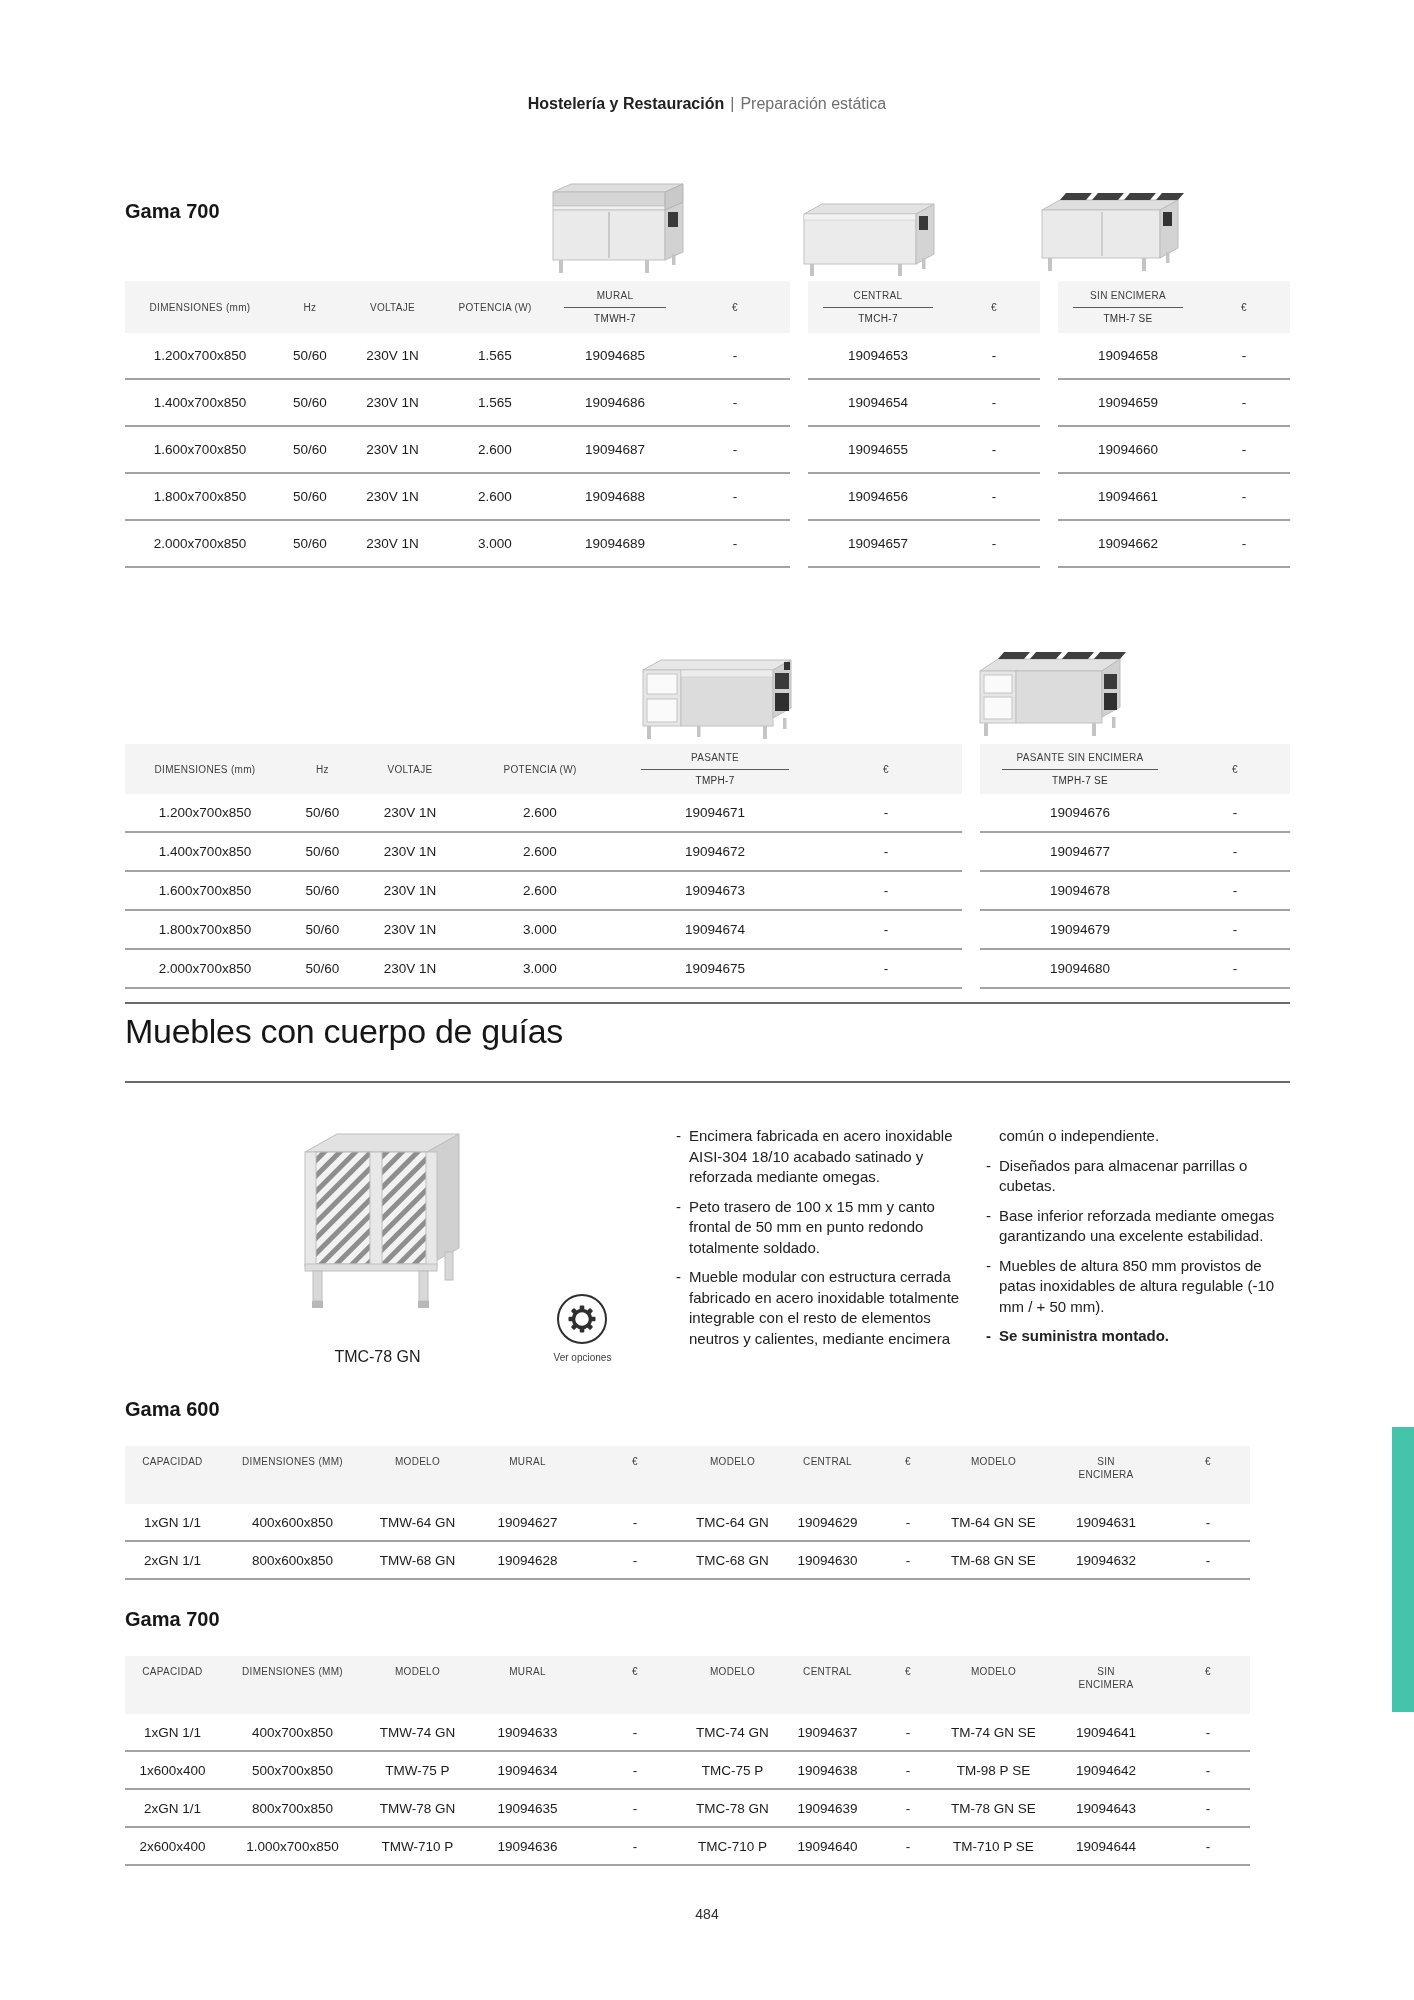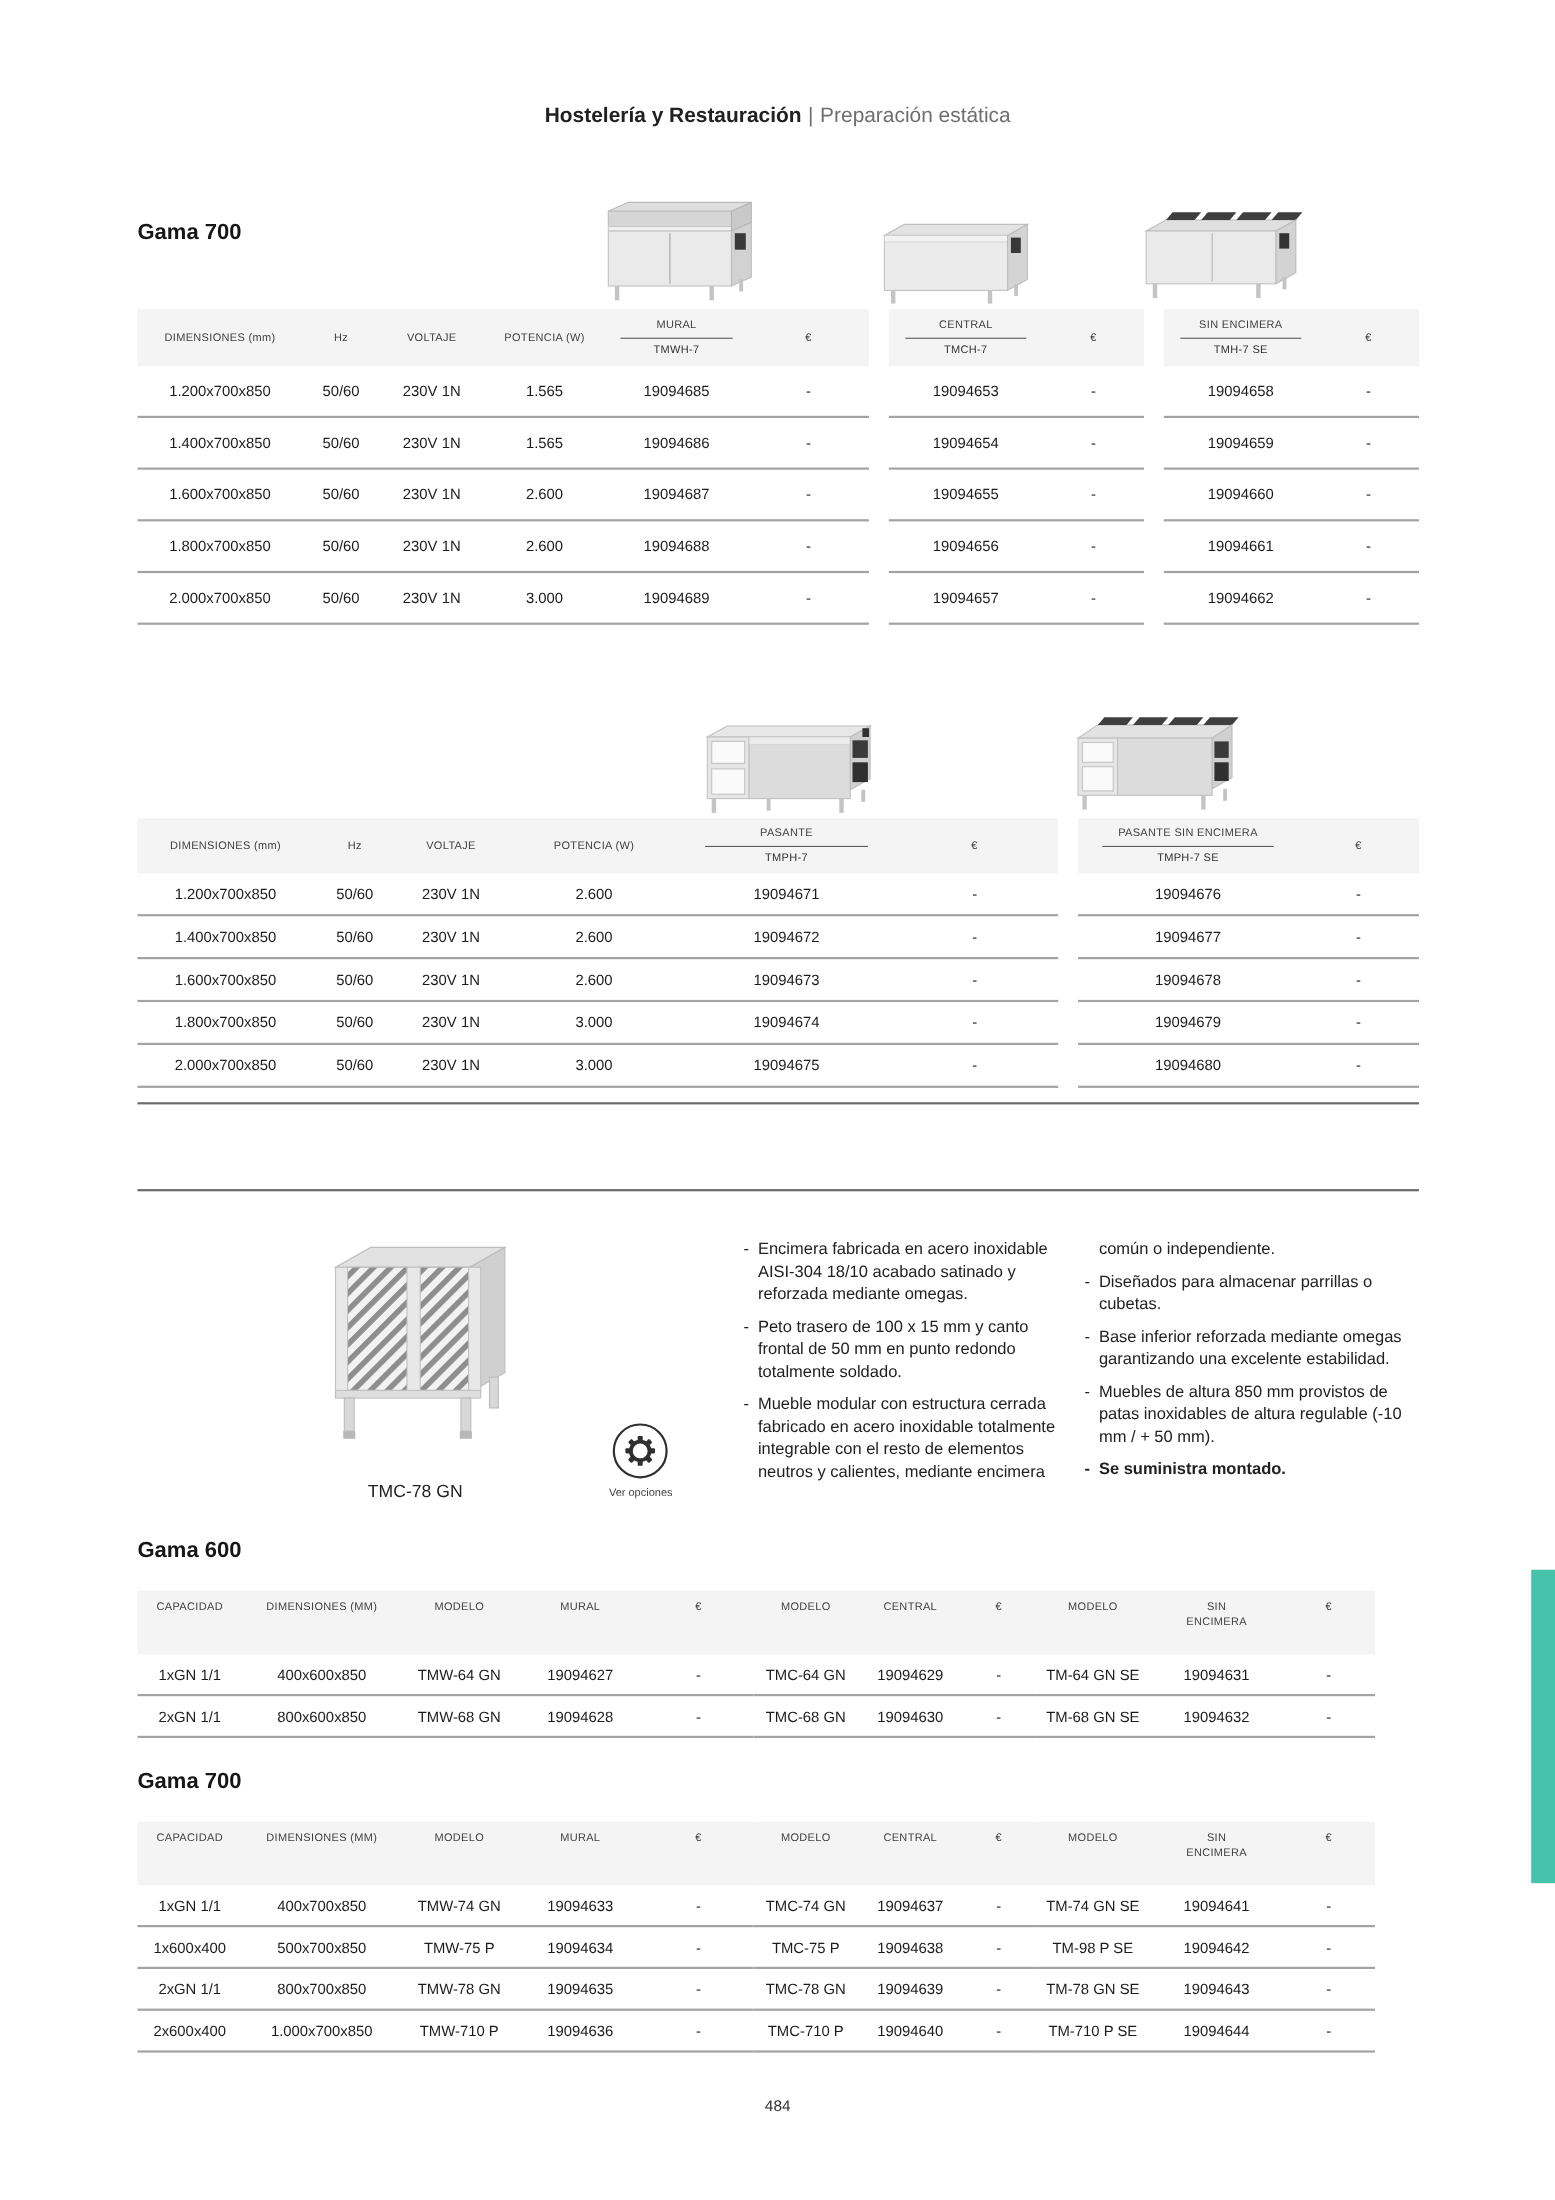--- a/index.html
+++ b/index.html
@@ -1,21 +1,21 @@
 <!DOCTYPE html>
 <html><head>
 <meta charset="utf-8">
 <style>
   html,body{margin:0;padding:0;background:#fff;}
   .page{position:relative;width:1414px;height:2000px;background:#ffffff;
         font-family:"Liberation Sans",sans-serif;color:#1d1d1d;overflow:hidden;}
   .abs{position:absolute;}
 
   
-  .crumb{left:0;top:95px;width:100%;text-align:center;font-size:19px;}
+  .crumb{left:0;top:95px;width:100%;text-align:center;font-size:16px;}
   .crumb .b{font-weight:bold;color:#212121;}
   .crumb .g{color:#6f6f6f;}
   .crumb .sep{color:#6f6f6f;margin:0 6px;}
 
   .sec-title{font-size:20px;font-weight:bold;color:#161616;}
 
   
   .tbl{position:absolute;display:flex;}
   .t1,.t2{gap:18px;} .tb{}
   .tg{}
@@ -348,20 +348,21 @@
           <span class="c">-</span>
         </div>
       <div class="trr">
           <span class="c">19094680</span>
           <span class="c">-</span>
         </div>
     </div>
   </div>
 
   <div class="hr" style="top:1002px;"></div>
+  <div class="big-title" style="top:1012px;">Muebles con cuerpo de guías</div>
   <div class="hr" style="top:1081px;"></div>
 
   <div class="abs" style="left:275px;top:1120px;">
     <svg width="205" height="215" viewBox="0 0 205 215">
       <defs>
         <pattern id="rails" width="11" height="11" patternUnits="userSpaceOnUse" patternTransform="rotate(45)">
           <rect width="11" height="11" fill="#f2f2f2"></rect>
           <rect width="5" height="11" fill="#8e8e8e"></rect>
         </pattern>
       </defs>

